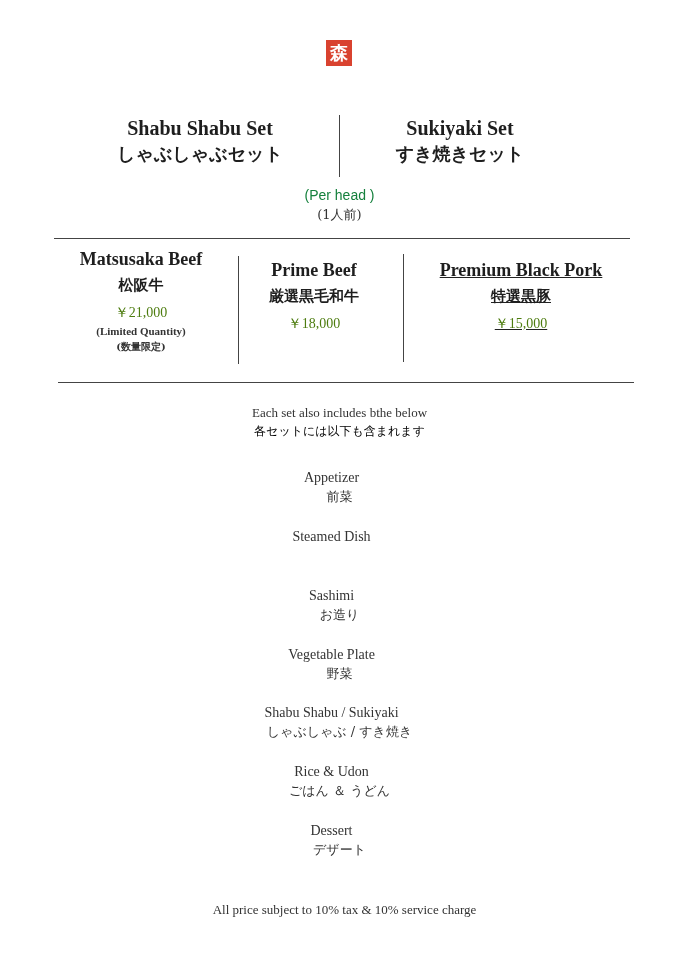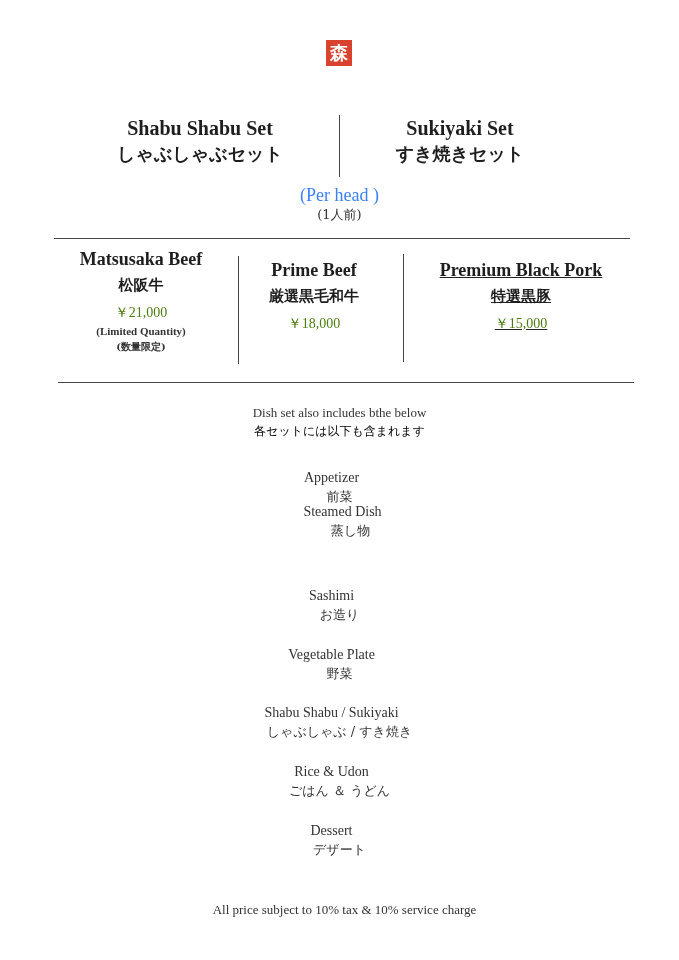--- a/index.html
+++ b/index.html
@@ -6,21 +6,21 @@
   body { width: 679px; height: 960px; position: relative; overflow: hidden;
          font-family: "DejaVu Serif", "Liberation Serif", serif; color: #222; }
   .abs { position: absolute; }
   .center { text-align: center; }
   .logo { left: 326px; top: 40px; width: 26px; height: 26px; background: #d9422f;
           color: #fff; font-size: 18px; line-height: 26px; text-align: center; font-weight: bold; }
   .set-title { font-family: "Liberation Serif", serif; font-weight: bold; font-size: 20px; line-height: 26px; color: #1e1e1e; }
   .set-jp { font-weight: bold; font-size: 18px; line-height: 26px; color: #1e1e1e; }
   .vline { width: 1px; background: #444; }
   .hline { height: 1px; background: #444; }
-  .small { font-family: Liberation Serif, serif; font-size: 18px; line-height: 20px; color: #3b82f6; }
+  .small { font-family: Liberation Sans, sans-serif; font-size: 14px; line-height: 20px; color: #15803d; }
   .small-jp { font-size: 13px; line-height: 20px; color: #333; }
   .beef-title { font-family: "Liberation Serif", serif; font-weight: bold; font-size: 18px; line-height: 26px; color: #1e1e1e; }
   .beef-jp { font-weight: bold; font-size: 15px; line-height: 26px; color: #1e1e1e; }
   .price { font-family: "Liberation Serif", serif; font-size: 14px; line-height: 22px; color: #4d7c0f; margin-top: 4px; }
   .limited { font-family: "Liberation Serif", serif; font-weight: bold; font-size: 11px; line-height: 15px; color: #333; }
   .limited-jp { font-weight: bold; font-size: 10px; line-height: 15px; color: #333; }
   .course { width: 663px; left: 0; }
   .course-en { font-family: "Liberation Serif", serif; font-size: 14px; line-height: 19px; color: #333; }
   .course-jp { font-size: 13px; line-height: 19px; color: #333; padding-left: 16px; }
   .note { font-family: "Liberation Serif", serif; font-size: 13px; line-height: 18px; color: #333; }
@@ -64,31 +64,30 @@
 <div class="abs vline" style="left:403px; top:254px; height:108px;"></div>
 <div class="abs center" style="left:410px; top:257px; width:222px;text-decoration:underline;">
   <div class="beef-title">Premium Black Pork</div>
   <div class="beef-jp">特選黒豚</div>
   <div class="price">￥15,000</div>
 </div>
 
 <div class="abs hline" style="left:58px; top:382px; width:576px;"></div>
 
 <div class="abs center" style="left:0; width:679px; top:404px;">
-  <div class="note">Dish set also includes bthe below</div>
+  <div class="note">Each set also includes bthe below</div>
   <div class="note-jp">各セットには以下も含まれます</div>
 </div>
 
 <div class="abs center course" style="top:468px;">
   <div class="course-en">Appetizer</div>
   <div class="course-jp">前菜</div>
 </div>
-<div class="abs center course" style="top:502px;margin-left:11px;">
+<div class="abs center course" style="top:527px;">
   <div class="course-en">Steamed Dish</div>
-  <div class="course-jp">蒸し物</div>
 </div>
 <div class="abs center course" style="top:586px;">
   <div class="course-en">Sashimi</div>
   <div class="course-jp">お造り</div>
 </div>
 <div class="abs center course" style="top:645px;">
   <div class="course-en">Vegetable Plate</div>
   <div class="course-jp">野菜</div>
 </div>
 <div class="abs center course" style="top:703px;">

